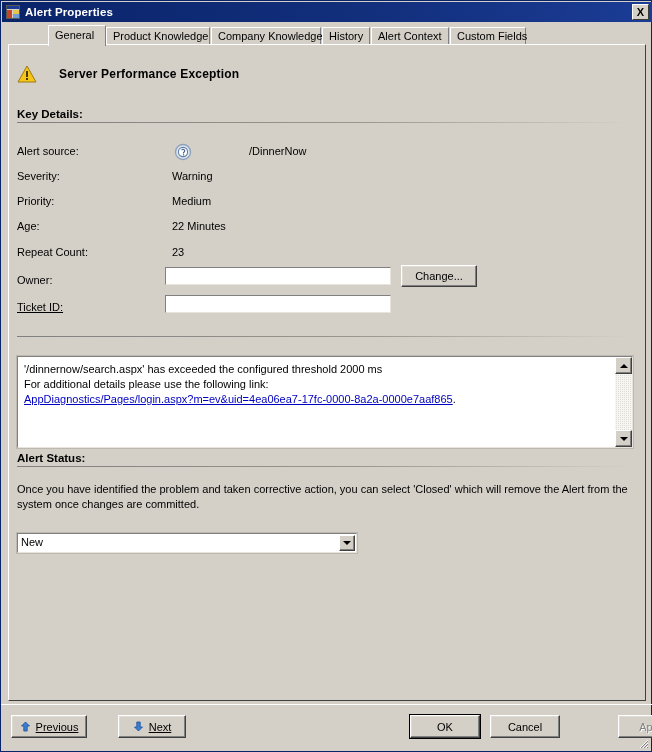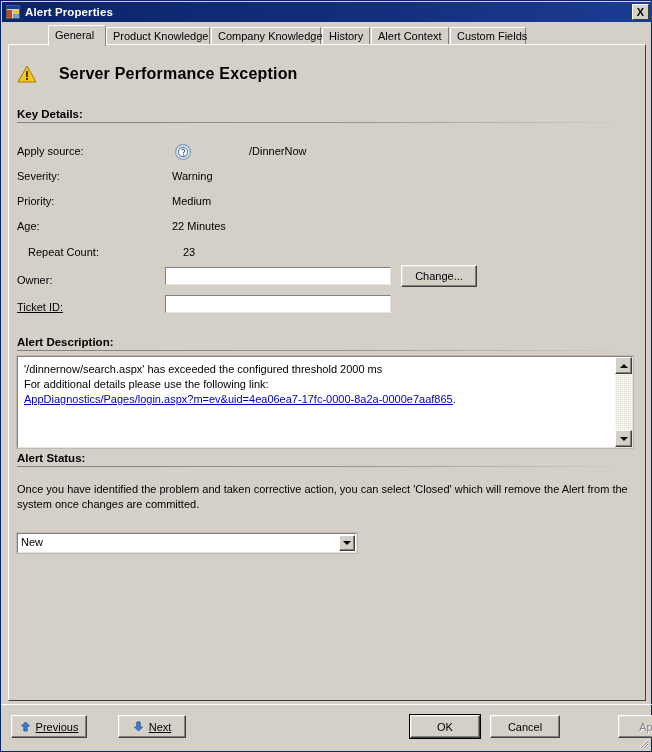--- a/index.html
+++ b/index.html
@@ -156,21 +156,21 @@
     left: 8px; top: 20px;
     display: flex;
     align-items: center;
   }
   .warn-icon {
     width: 20px; height: 18px;
     position: relative;
     margin-right: 22px;
   }
   .alert-title {
-    font-size: 16px;
+    font-size: 12px;
     font-weight: bold;
     color: #000;
     letter-spacing: 0.2px;
   }
 
   
   .section {
     position: absolute;
     left: 8px;
   }
@@ -444,21 +444,21 @@
       </div>
       <div class="alert-title">Server Performance Exception</div>
     </div>
 
     <div class="section" style="top:63px; width:614px;">
       <div class="section-title">Key Details:</div>
       <div class="section-rule"></div>
     </div>
 
     <div class="kd-row" style="top:100px;">
-      <span class="kd-label">Apply source:</span>
+      <span class="kd-label">Alert source:</span>
       <span class="src-icon">
         <svg width="18" height="18" viewBox="0 0 18 18">
           <circle cx="9" cy="9" r="7.5" fill="#dfe6ee" stroke="#8ea3bb" stroke-width="1.4"></circle>
           <circle cx="9" cy="9" r="4.6" fill="#ffffff" stroke="#5b7da8" stroke-width="1.1"></circle>
           <path d="M7.6 7.3 a1.6 1.6 0 1 1 1.9 2.1 l0 1.1" fill="none" stroke="#44618a" stroke-width="1.1"></path>
           <rect x="8.9" y="11.2" width="1.2" height="1.2" fill="#44618a"></rect>
         </svg>
       </span>
       <span class="kd-value far">/DinnerNow</span>
     </div>
@@ -471,21 +471,21 @@
     <div class="kd-row" style="top:150px;">
       <span class="kd-label">Priority:</span>
       <span class="kd-value">Medium</span>
     </div>
 
     <div class="kd-row" style="top:175px;">
       <span class="kd-label">Age:</span>
       <span class="kd-value">22 Minutes</span>
     </div>
 
-    <div class="kd-row" style="top:201px;margin-left:11px;">
+    <div class="kd-row" style="top:201px;">
       <span class="kd-label">Repeat Count:</span>
       <span class="kd-value">23</span>
     </div>
 
     <div class="kd-row" style="top:229px;">
       <span class="kd-label">Owner:</span>
     </div>
     <div class="tb" style="left:156px; top:222px; width:226px; height:18px;">
       <input class="tb-inner" type="text" value="" style="">
     </div>
@@ -494,21 +494,20 @@
     </div>
 
     <div class="kd-row" style="top:256px;">
       <span class="kd-label underline-accel">Ticket ID:</span>
     </div>
     <div class="tb" style="left:156px; top:250px; width:226px; height:18px;">
       <input class="tb-inner" type="text" value="" style="">
     </div>
 
     <div class="section" style="top:291px; width:614px;">
-      <div class="section-title">Alert Description:</div>
       <div class="section-rule"></div>
     </div>
 
     <div class="descbox" style="left:8px; top:311px; width:616px; height:92px;">
       <div class="desc-text">
         <div>'/dinnernow/search.aspx' has exceeded the configured threshold 2000 ms</div>
         <div>For additional details please use the following link:</div>
         <div>
           <a class="desc-link" href="#">AppDiagnostics/Pages/login.aspx?m=ev&amp;uid=4ea06ea7-17fc-0000-8a2a-0000e7aaf865</a><span>.</span>
         </div>

